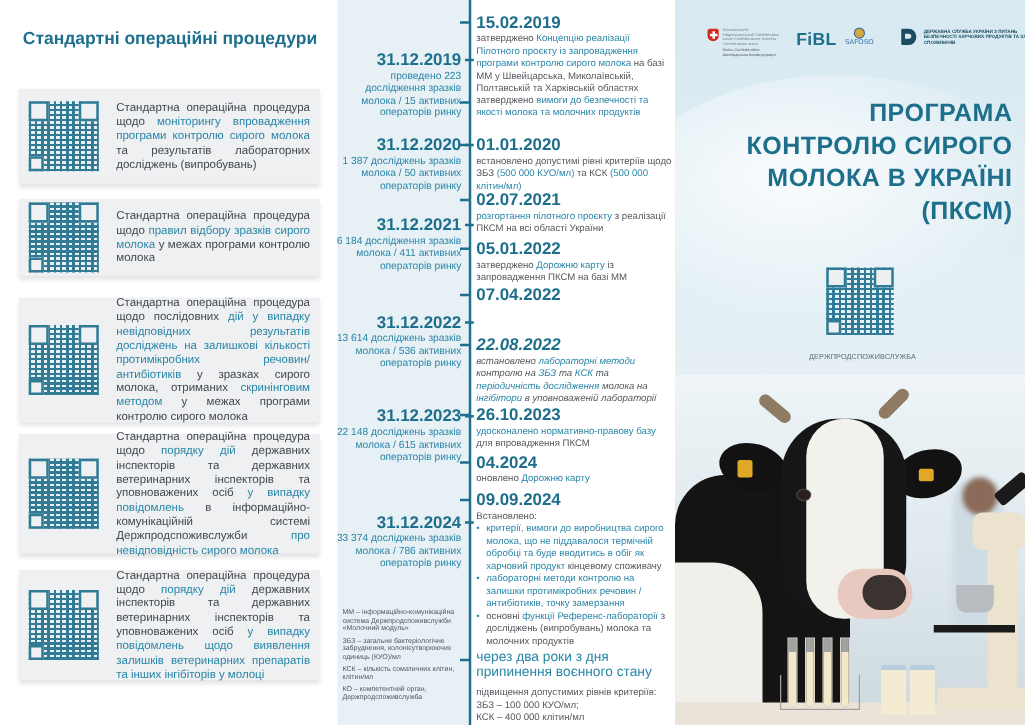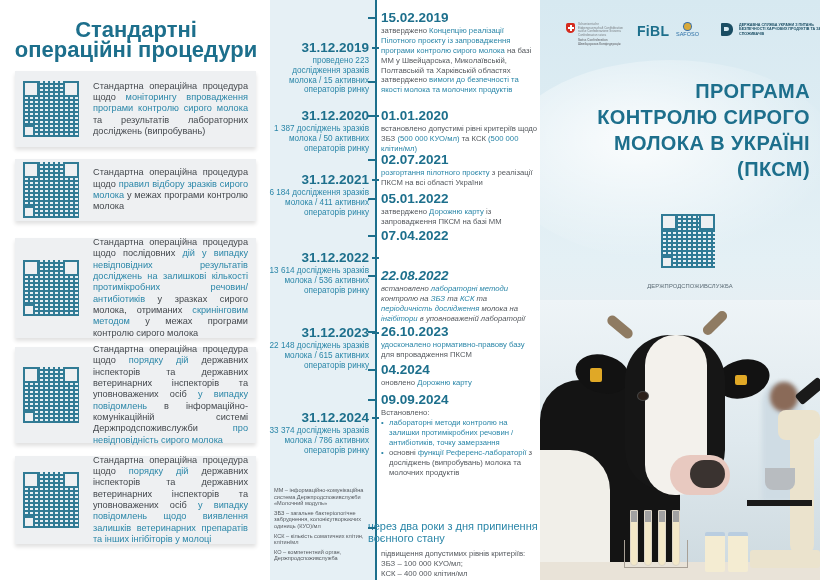--- a/index.html
+++ b/index.html
@@ -1,21 +1,21 @@
 <!DOCTYPE html>
 <html><head>
 <meta charset="utf-8">
 <style>
   * { box-sizing: border-box; margin: 0; padding: 0; }
   html, body { width: 820px; height: 580px; overflow: hidden; background: #ffffff; }
   body { font-family: "Liberation Sans", "DejaVu Sans", sans-serif; color: #4a4f55; position: relative; }
 
   
   .left { position: absolute; left: 0; top: 0; width: 270px; height: 580px; background: #ffffff; }
-  .left-title { position: absolute; left: 14px; top: 20px; width: 244px; text-align: center; color: #1d6f8c; font-size: 22px; line-height: 20px; }
+  .left-title { position: absolute; left: 14px; top: 20px; width: 244px; text-align: center; color: #1d6f8c; font-size: 14px; line-height: 20px; }
   .sop-card { position: absolute; left: 15px; width: 241px; background: #eef0f2; box-shadow: 0 3px 4px rgba(0,0,0,0.12); display: flex; align-items: center; padding: 6px 8px 6px 8px; }
   .qr { width: 56px; height: 56px; flex: 0 0 56px; margin-right: 14px; position: relative;
         background:
           repeating-linear-gradient(90deg, #1d6f8c 0 2px, transparent 2px 5px),
           repeating-linear-gradient(0deg, #1d6f8c 0 2px, transparent 2px 4px);
         background-color: #e8f1f5; opacity: 0.9; }
   .qr::before, .qr::after { content: ""; position: absolute; width: 12px; height: 12px; border: 2px solid #1d6f8c; background: #eef0f2; }
   .qr::before { left: 0; top: 0; }
   .qr::after { right: 0; top: 0; }
   .qr .corner { position: absolute; left: 0; bottom: 0; width: 12px; height: 12px; border: 2px solid #1d6f8c; background: #eef0f2; }
@@ -31,21 +31,21 @@
   .yr-tick { position: absolute; right: -10px; top: 7px; width: 7px; height: 2px; background: #1d6f8c; }
   .yr-desc { font-size: 8.2px; line-height: 9.8px; color: #2a86a8; margin-top: 1px; }
   .ev { position: absolute; left: 98px; width: 170px; }
   .ev-tick { position: absolute; left: 0; top: 7px; width: 8px; height: 2px; background: #1d6f8c; }
   .ev-date { margin-left: 13px; font-weight: bold; color: #1d6f8c; font-size: 13.5px; line-height: 15px; }
   .ev-desc { margin-left: 13px; font-size: 7.7px; line-height: 10px; color: #55595e; margin-top: 1px; }
   .ev-desc .hl { color: #2a86a8; }
   .ev-desc ul { list-style: none; }
   .ev-desc li { position: relative; padding-left: 8px; }
   .ev-desc li::before { content: "•"; position: absolute; left: 0; color: #2a86a8; }
-  .ev-big { font-size: 11px; line-height: 12px; color: #2a86a8; }
+  .ev-big { margin-left: 13px; font-size: 11px; line-height: 12px; color: #2a86a8; }
   .legend { position: absolute; left: 4px; top: 487px; width: 98px; font-size: 5.6px; line-height: 6.6px; color: #55595e; }
   .legend p { margin-bottom: 3px; }
 
   
   .right { position: absolute; left: 540px; top: 0; width: 280px; height: 580px; overflow: hidden;
            background: linear-gradient(180deg, #d7e9f1 0%, #e4f0f5 45%, #e8eef2 60%, #dde6ea 100%); }
   .wave { position: absolute; left: -40px; top: 60px; width: 340px; height: 200px; border-radius: 50%;
           background: radial-gradient(ellipse at 40% 40%, rgba(255,255,255,0.85), rgba(255,255,255,0) 70%); }
   .logos { position: absolute; left: 16px; top: 18px; width: 252px; height: 30px; }
   .swiss { position: absolute; left: 10px; top: 5px; display: flex; align-items: flex-start; }
@@ -211,20 +211,21 @@
         <span class="ev-tick"></span>
         <div class="ev-date">04.2024</div>
         <div class="ev-desc"><span>оновлено </span><span class="hl">Дорожню карту</span></div>
       </div>
       <div class="ev" style="top: 392px;">
         <span class="ev-tick"></span>
         <div class="ev-date">09.09.2024</div>
         <div class="ev-desc">
           <div>Встановлено:</div>
           <ul>
+            <li><span class="hl">критерії, вимоги до виробництва сирого молока, що не піддавалося термічній обробці та буде вводитись в обіг як харчовий продукт</span><span> кінцевому споживачу</span></li>
             <li><span class="hl">лабораторні методи контролю на залишки протимікробних речовин / антибіотиків, точку замерзання</span></li>
             <li><span>основні </span><span class="hl">функції Референс-лабораторії</span><span> з досліджень (випробувань) молока та молочних продуктів</span></li>
           </ul>
         </div>
       </div>
     </div>
   <div class="ev" style="top:520px;">
     <span class="ev-tick"></span>
     <div class="ev-big">через два роки з дня припинення воєнного стану</div>
     <div class="ev-desc" style="margin-top:5px;">

